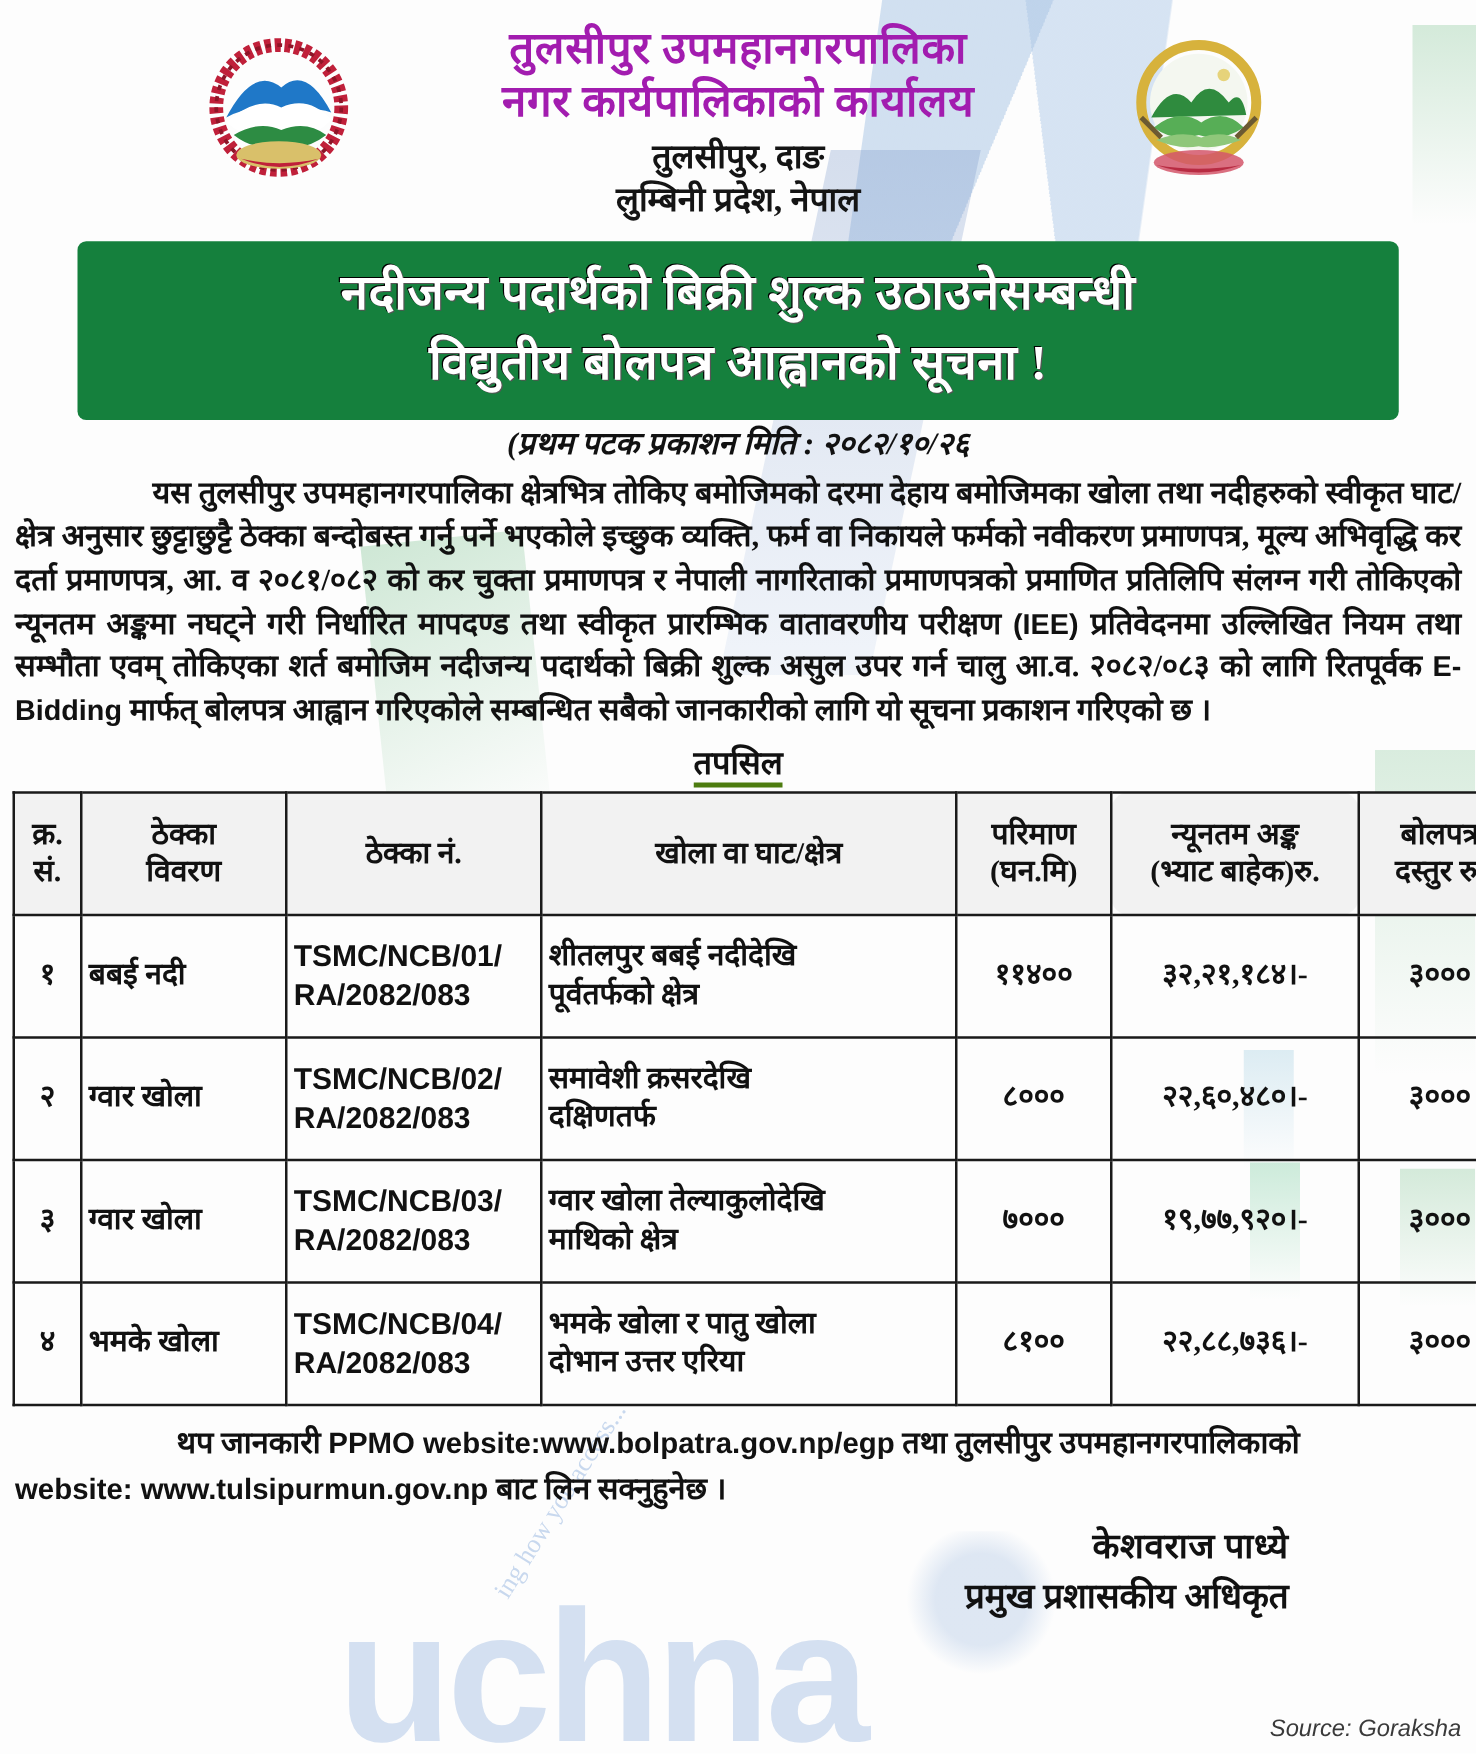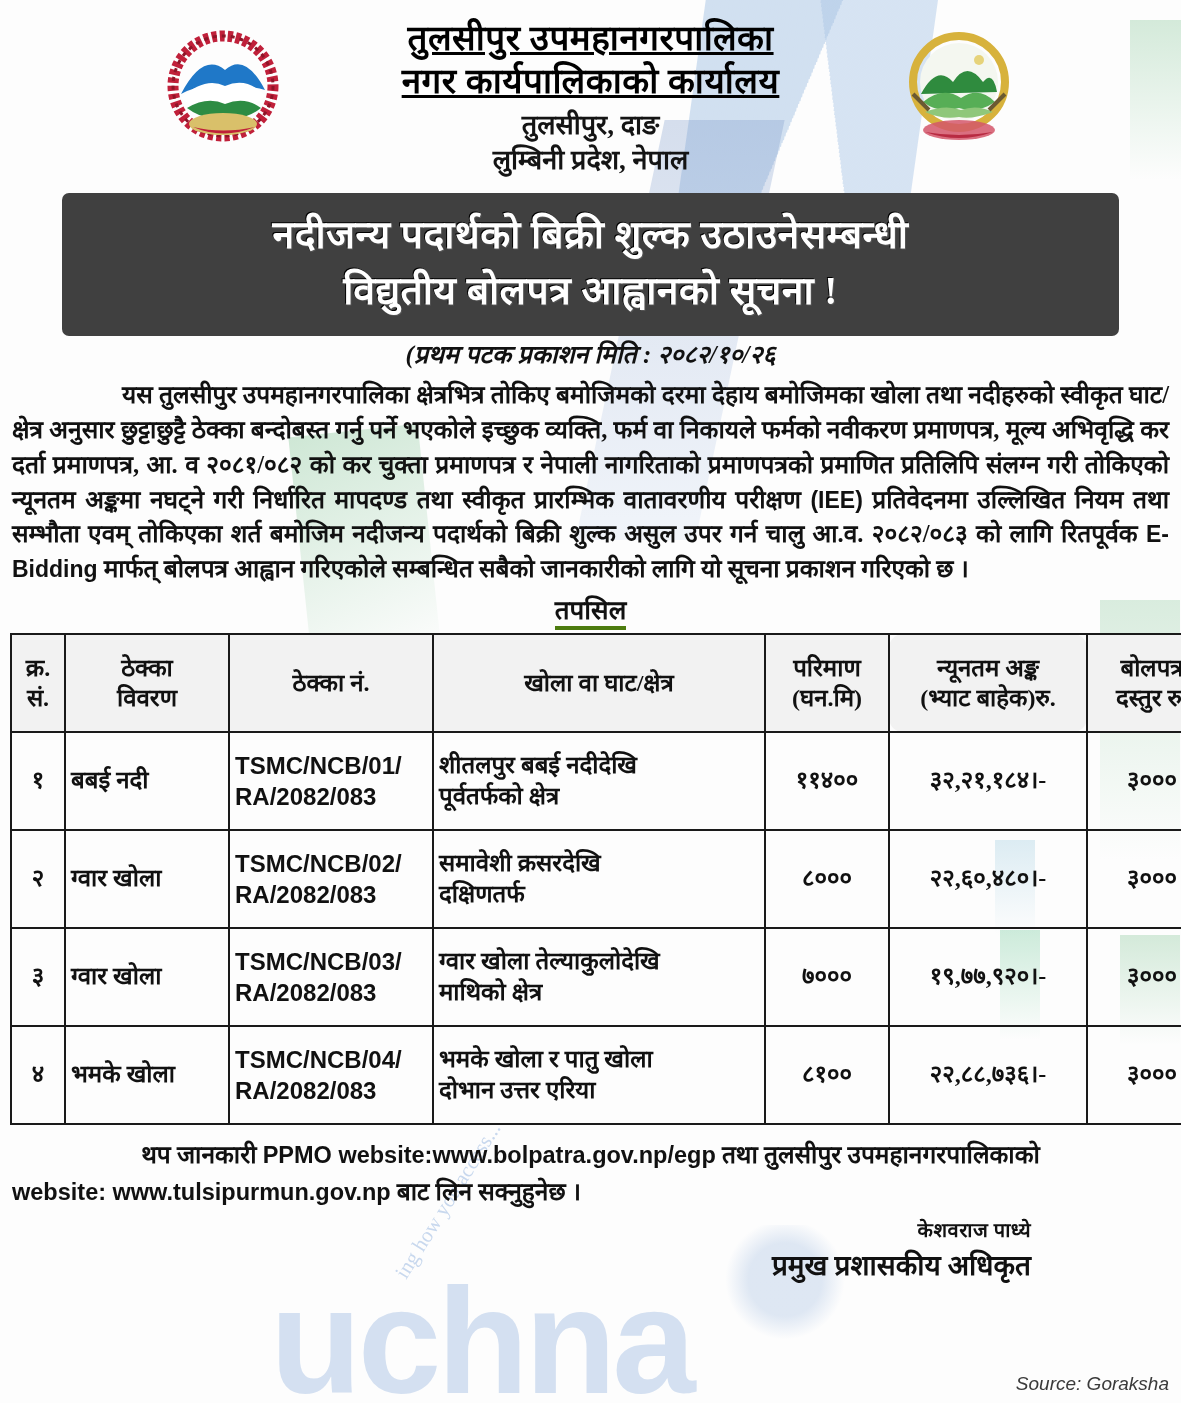--- a/index.html
+++ b/index.html
@@ -114,40 +114,39 @@
     margin-top: 6px;
   }
   .emblem svg { display: block; width: 100%; height: 100%; }
 
   .header-text { width: 560px; }
   .org-line1, .org-line2 {
     font-family: "Liberation Serif", "DejaVu Serif", serif;
     font-weight: bold;
     font-size: 35px;
     line-height: 1.22;
-    color: #000000;
+    color: #a21caf;
     letter-spacing: 0.5px;
     white-space: nowrap;
-    text-decoration: underline;
   }
   .org-line3, .org-line4 {
     font-family: "Liberation Serif", "DejaVu Serif", serif;
     font-weight: bold;
     font-size: 27px;
     line-height: 1.28;
     color: #141414;
   }
   .org-line3 { margin-top: 5px; }
 
   
   .banner {
     position: relative;
     z-index: 2;
     margin: 16px 62px 0 62px;
-    background: #404040;
+    background: #15803d;
     border-radius: 7px;
     padding: 14px 10px 18px 10px;
     text-align: center;
   }
   .banner-line {
     color: #ffffff;
     font-family: "Liberation Serif", "DejaVu Serif", serif;
     font-weight: bold;
     font-size: 39px;
     line-height: 1.42;
@@ -255,21 +254,21 @@
 
   .signature {
     position: relative;
     z-index: 2;
     text-align: right;
     margin: 6px 150px 0 0;
     font-family: "Liberation Serif", "DejaVu Serif", serif;
     color: #111;
   }
   .sig-name {
-    font-size: 20px;
+    font-size: 28px;
     font-weight: bold;
     letter-spacing: 0.5px;
   }
   .sig-title {
     font-size: 28px;
     font-weight: bold;
     margin-top: 2px;
   }
 
   .source {

